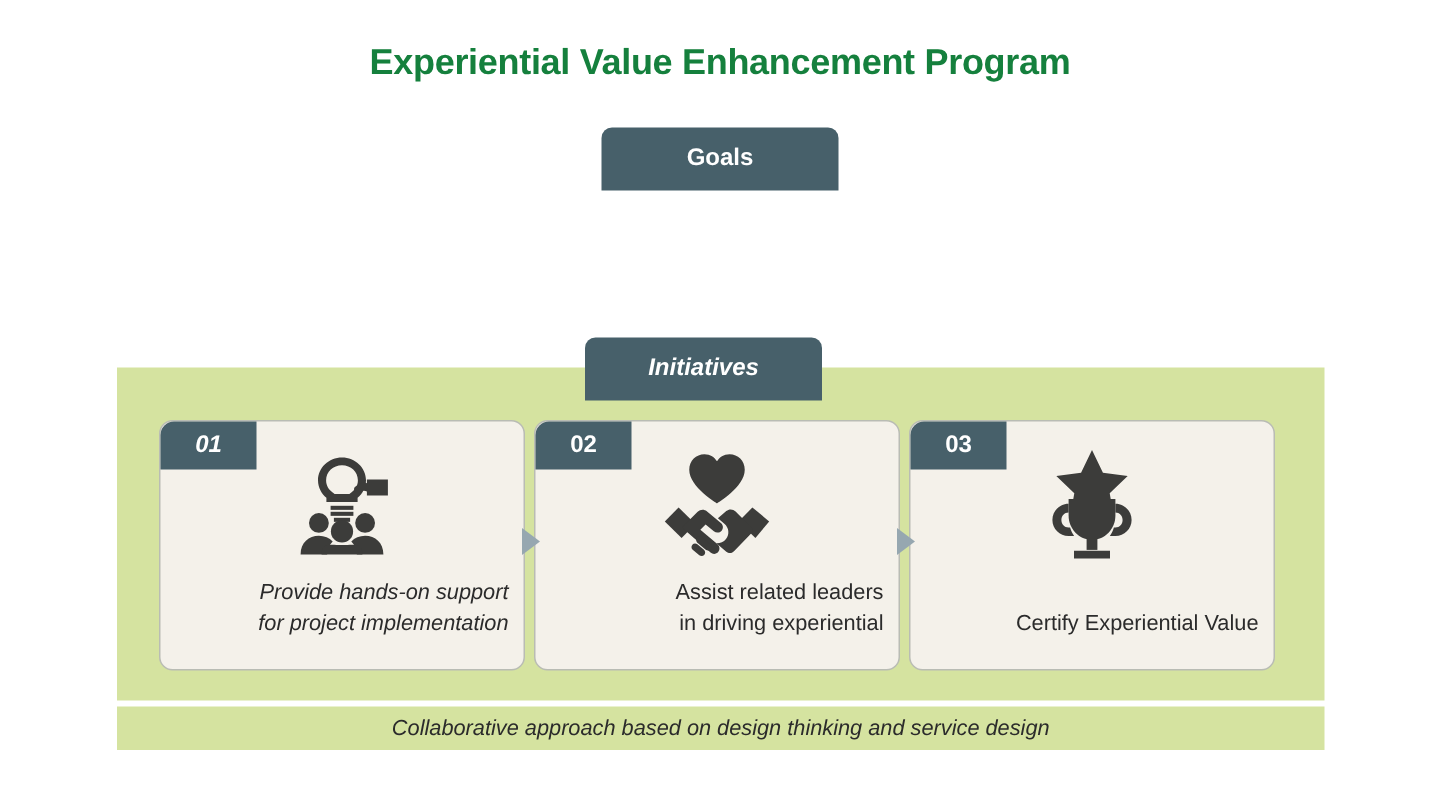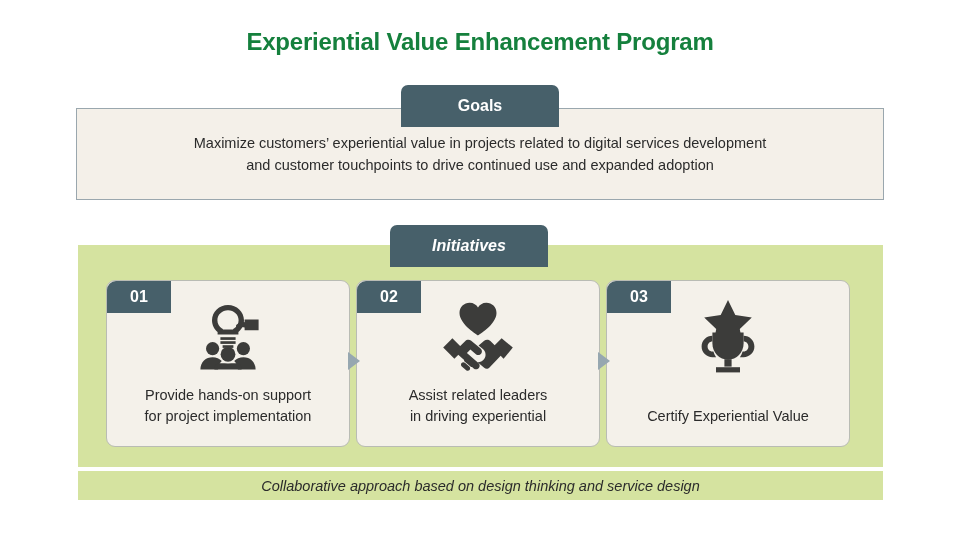--- a/index.html
+++ b/index.html
@@ -94,21 +94,21 @@
   .card {
     position: absolute;
     top: 0;
     width: 244px;
     height: 167px;
     background: #f4f1ea;
     border: 1px solid #b9bcb4;
     border-radius: 9px;
     box-sizing: border-box;
   }
-  #card-1 { left: 0px; }
+  #card-1 { left: 0px; font-style: italic; }
   #card-2 { left: 250px; }
   #card-3 { left: 500px; }
 
   .card-badge {
     position: absolute;
     left: 0px;
     top: 0px;
     width: 64px;
     height: 32px;
     background: #47606a;
@@ -131,21 +131,21 @@
     align-items: center;
     justify-content: center;
   }
   .card-icon svg { display: block; }
 
   .card-text {
     position: absolute;
     left: 0;
     bottom: 18px;
     width: 100%;
-    text-align: center;
+    text-align: right;
     font-size: 14.5px;
     line-height: 1.5;
     color: #2b2b2b;
     padding: 0 10px;
     box-sizing: border-box;
   }
 
   
   .connector-arrow {
     position: absolute;
@@ -183,26 +183,20 @@
 <body>
 
 <div id="slide">
 
   <div id="page-title">Experiential Value Enhancement Program</div>
 
   <div class="section-tab" id="goals-tab">
     <span>Goals</span>
   </div>
 
-  <div id="goals-panel">
-    <div id="goals-text">
-      <div>Maximize customers’ experiential value in projects related to digital services development</div>
-      <div>and customer touchpoints to drive continued use and expanded adoption</div>
-    </div>
-  </div>
 
   <div class="section-tab" id="initiatives-tab">
     <span>Initiatives</span>
   </div>
 
   <div id="initiatives-panel"></div>
 
   <div id="cards-row">
 
     <div class="card" id="card-1">

